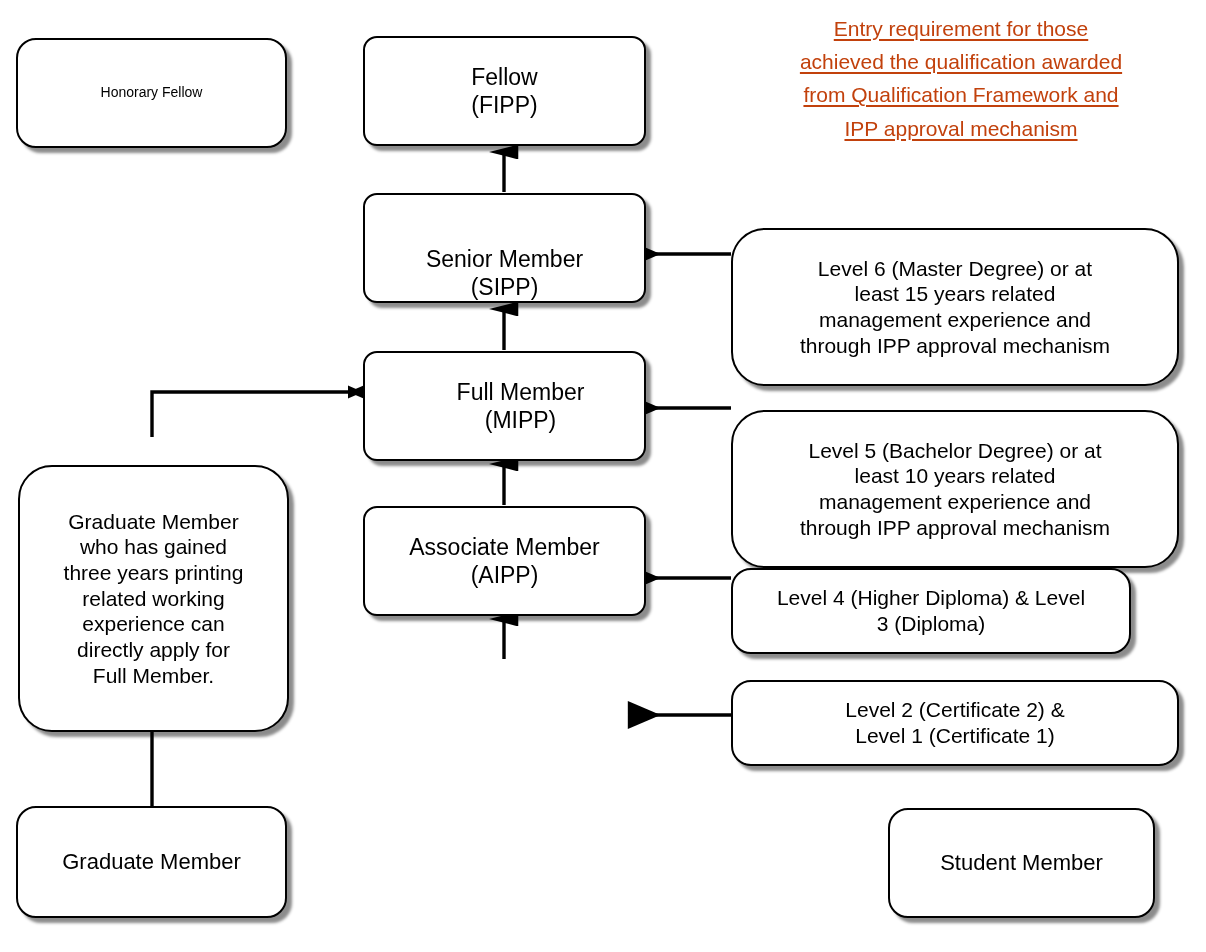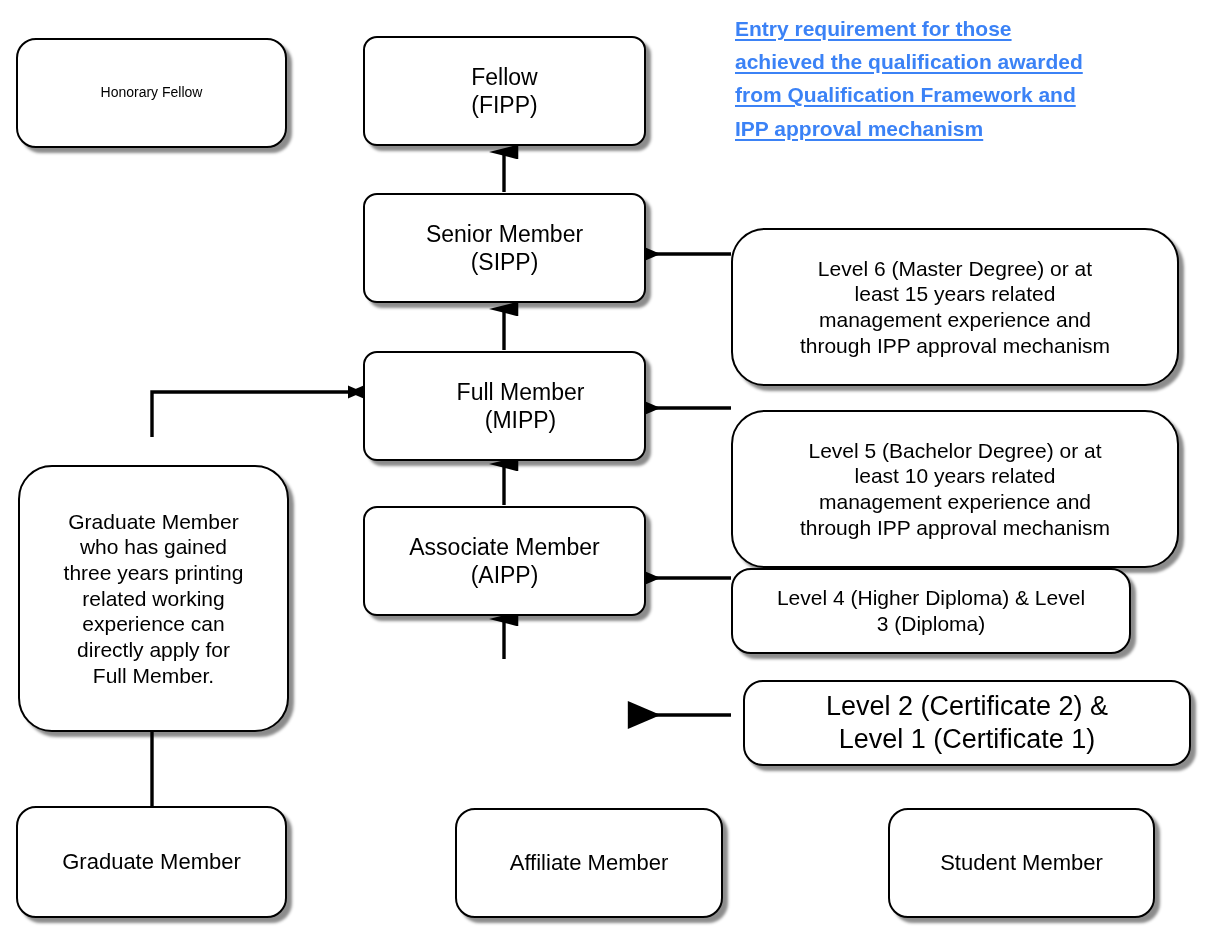--- a/index.html
+++ b/index.html
@@ -38,23 +38,23 @@
     white-space: pre-line;
   }
 
   .node.rnd-lg { border-radius: 34px; margin-top: 28px; }
   .node.rnd-md { border-radius: 20px; }
 
   
   #header-note {
     position: absolute;
     z-index: 3;
-    color: #3b82f6;
+    text-align: center;
+    color: #c2410c;
     line-height: 1.58;
-    font-weight: bold;
   }
   #header-note .line {
     display: block;
     text-decoration: underline;
     text-underline-offset: 3px;
   }
 
   
   #edges {
     position: absolute;
@@ -128,60 +128,57 @@
 
   <div class="node rnd-md" style="left:16px; top:806px; width:271px; height:112px; font-size:22px;">
     <span class="txt">Graduate Member</span>
   </div>
 
   <div class="node" style="left:363px; top:36px; width:283px; height:110px; font-size:23px;">
     <span class="txt">Fellow
 (FIPP)</span>
   </div>
 
-  <div class="node" style="left:363px; top:193px; width:283px; height:110px; font-size:23px;">
+  <div class="node" style="left:363px; top:193px; width:283px; height:110px; font-size:23px;align-items:flex-end;">
     <span class="txt">Senior Member
 (SIPP)</span>
   </div>
 
   <div class="node" style="left:363px; top:351px; width:283px; height:110px; font-size:23px;padding-left:32px;">
     <span class="txt">Full Member
 (MIPP)</span>
   </div>
 
   <div class="node" style="left:363px; top:506px; width:283px; height:110px; font-size:23px;">
     <span class="txt">Associate Member
 (AIPP)</span>
   </div>
 
 
-  <div class="node rnd-md" style="left:455px; top:808px; width:268px; height:110px; font-size:22px;">
-    <span class="txt">Affiliate Member</span>
-  </div>
 
   <div class="node rnd-lg" style="left:731px; top:200px; width:448px; height:158px; font-size:21px;">
     <span class="txt">Level 6 (Master Degree) or at
 least 15 years related
 management experience and
 through IPP approval mechanism</span>
   </div>
 
   <div class="node rnd-lg" style="left:731px; top:382px; width:448px; height:158px; font-size:21px;">
     <span class="txt">Level 5 (Bachelor Degree) or at
 least 10 years related
 management experience and
 through IPP approval mechanism</span>
   </div>
 
   <div class="node rnd-md" style="left:731px; top:568px; width:400px; height:86px; font-size:21px;">
     <span class="txt">Level 4 (Higher Diploma) &amp; Level
 3 (Diploma)</span>
   </div>
 
-  <div class="node rnd-md" style="left:731px; top:680px; width:448px; height:86px; font-size:27px;margin-left:12px;">
+  <div class="node rnd-md" style="left:731px; top:680px; width:448px; height:86px; font-size:21px;">
     <span class="txt">Level 2 (Certificate 2) &amp;
 Level 1 (Certificate 1)</span>
   </div>
 
   <div class="node rnd-md" style="left:888px; top:808px; width:267px; height:110px; font-size:22px;">
     <span class="txt">Student Member</span>
   </div>
 
 </div>
 

